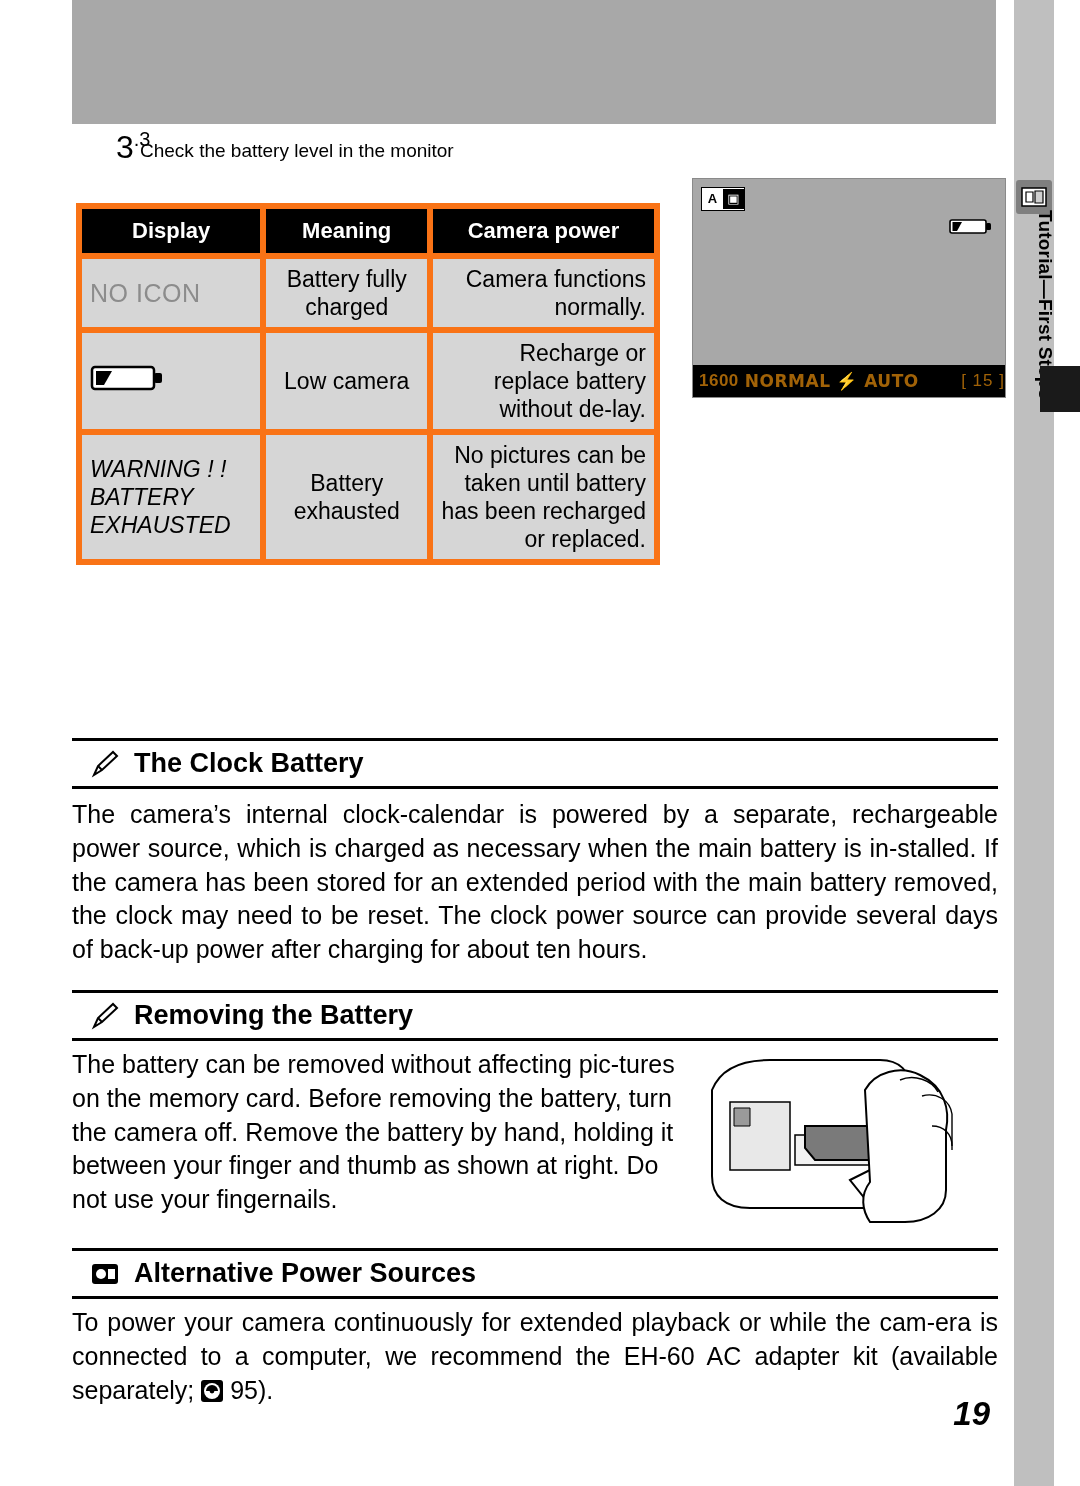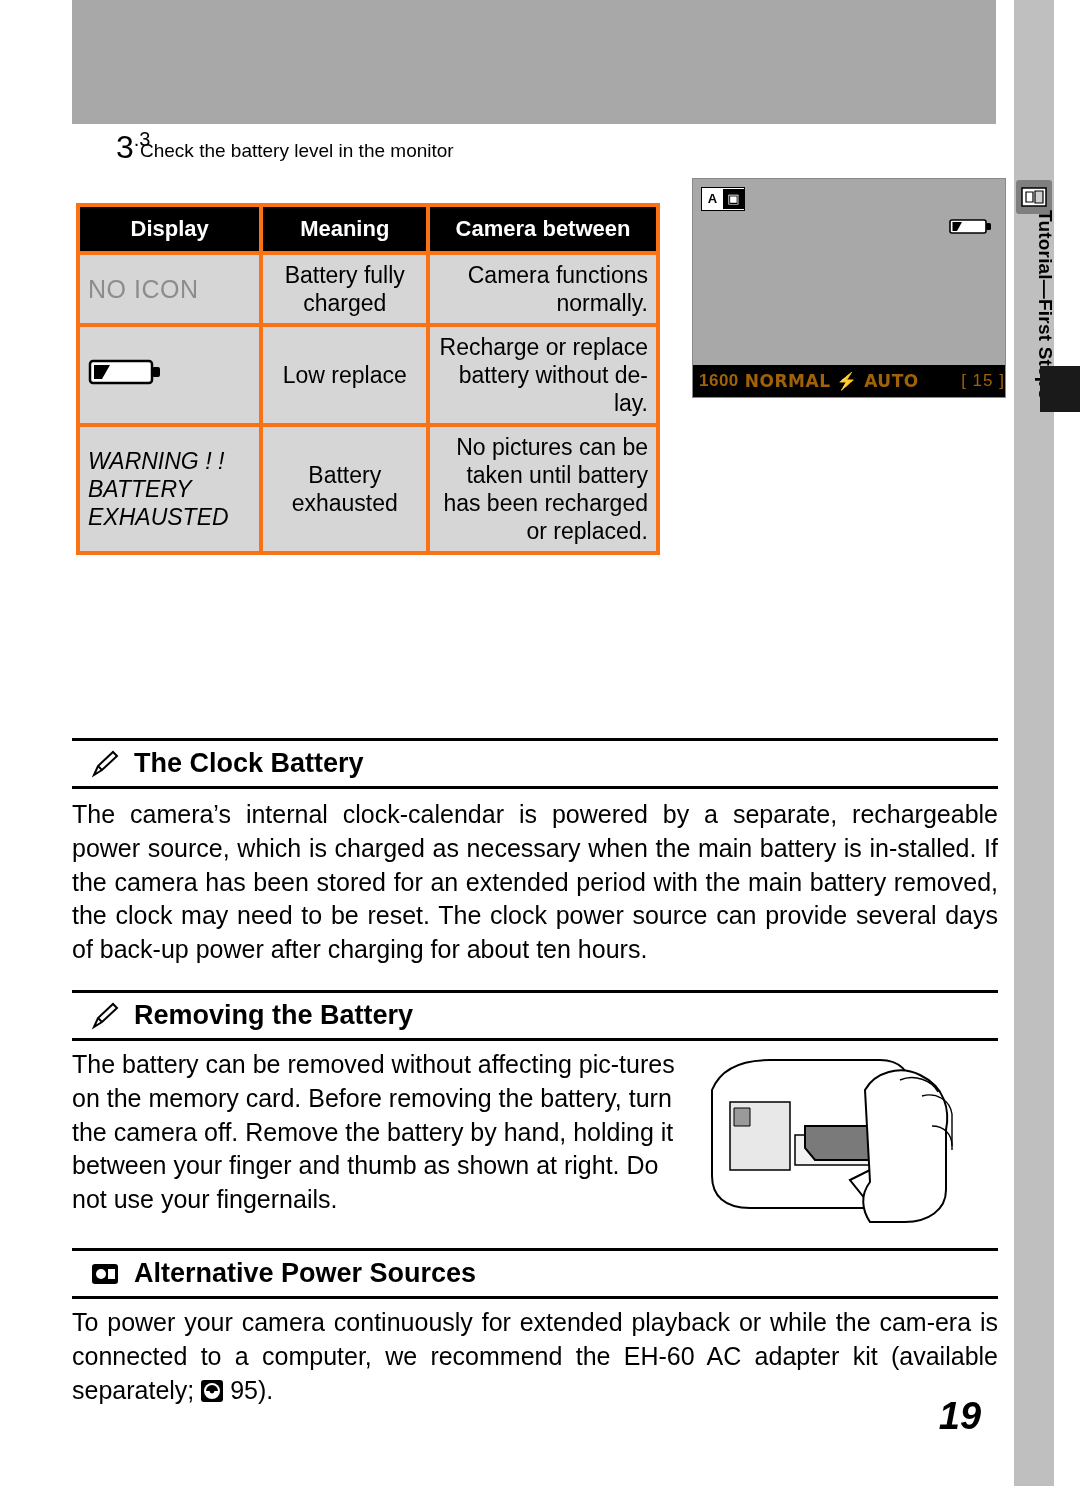--- a/index.html
+++ b/index.html
@@ -50,21 +50,21 @@
     position:absolute;left:140px;top:140px;
     font-size:19px;
   }
   
   .tbl{
     position:absolute;left:76px;top:203px;width:584px;
     border-collapse:collapse;
     background:#d6d6d6;
   }
   .tbl td,.tbl th{
-    border:4px solid #f97316;
+    border:6px solid #f97316;
     vertical-align:middle;
     padding:6px 8px;
   }
   .tbl thead th{
     background:#000000;color:#ffffff;
     font-size:22px;font-weight:bold;
     text-align:center;
     padding:9px 6px;
   }
   .tbl tbody td{
@@ -112,22 +112,22 @@
   .para{
     position:absolute;
     font-size:25px;line-height:1.35;
     text-align:justify;
   }
   .para.nojust{text-align:left;}
   
   .cam-draw{position:absolute;left:700px;top:1030px;width:300px;height:205px;}
   
   .pageno{
-    position:absolute;left:930px;top:1395px;width:60px;text-align:center;
-    font-size:38px;font-weight:bold;font-style:italic;
+    position:absolute;left:930px;top:1395px;width:60px;text-align:right;
+    font-size:33px;font-weight:bold;font-style:italic;
   }
   .ibox{
     display:inline-block;width:22px;height:22px;background:#000;border-radius:3px;
     vertical-align:-3px;position:relative;
   }
   .ibox svg{position:absolute;left:2px;top:2px;}
 </style>
 </head>
 <body>
 
@@ -146,42 +146,42 @@
 <div class="side-marker"></div>
 
 <div class="sec-num">3<sup>.3</sup></div>
 <div class="sec-title">Check the battery level in the monitor</div>
 
 <table class="tbl">
   <thead>
     <tr>
       <th class="c1">Display</th>
       <th class="c2">Meaning</th>
-      <th class="c3">Camera between</th>
+      <th class="c3">Camera power</th>
     </tr>
   </thead>
   <tbody>
     <tr>
       <td class="c1">
         <span class="noicon">NO ICON</span>
       </td>
       <td class="c2">Battery fully charged</td>
       <td class="c3">Camera functions normally.</td>
     </tr>
     <tr>
       <td class="c1">
         <span class="batt-ico">
           <svg width="74" height="32" viewBox="0 0 74 32">
             <rect x="2" y="5" width="62" height="22" rx="3" fill="#ffffff" stroke="#000" stroke-width="2.5"></rect>
             <rect x="64" y="11" width="8" height="10" rx="2" fill="#000"></rect>
             <path d="M6 9 L22 9 L14 23 L6 23 Z" fill="#000"></path>
           </svg>
         </span>
       </td>
-      <td class="c2">Low replace</td>
+      <td class="c2">Low camera</td>
       <td class="c3">Recharge or replace battery without de-lay.</td>
     </tr>
     <tr>
       <td class="c1 warn">WARNING ! ! BATTERY EXHAUSTED</td>
       <td class="c2">Battery exhausted</td>
       <td class="c3">No pictures can be taken until battery has been recharged or replaced.</td>
     </tr>
   </tbody>
 </table>
 

